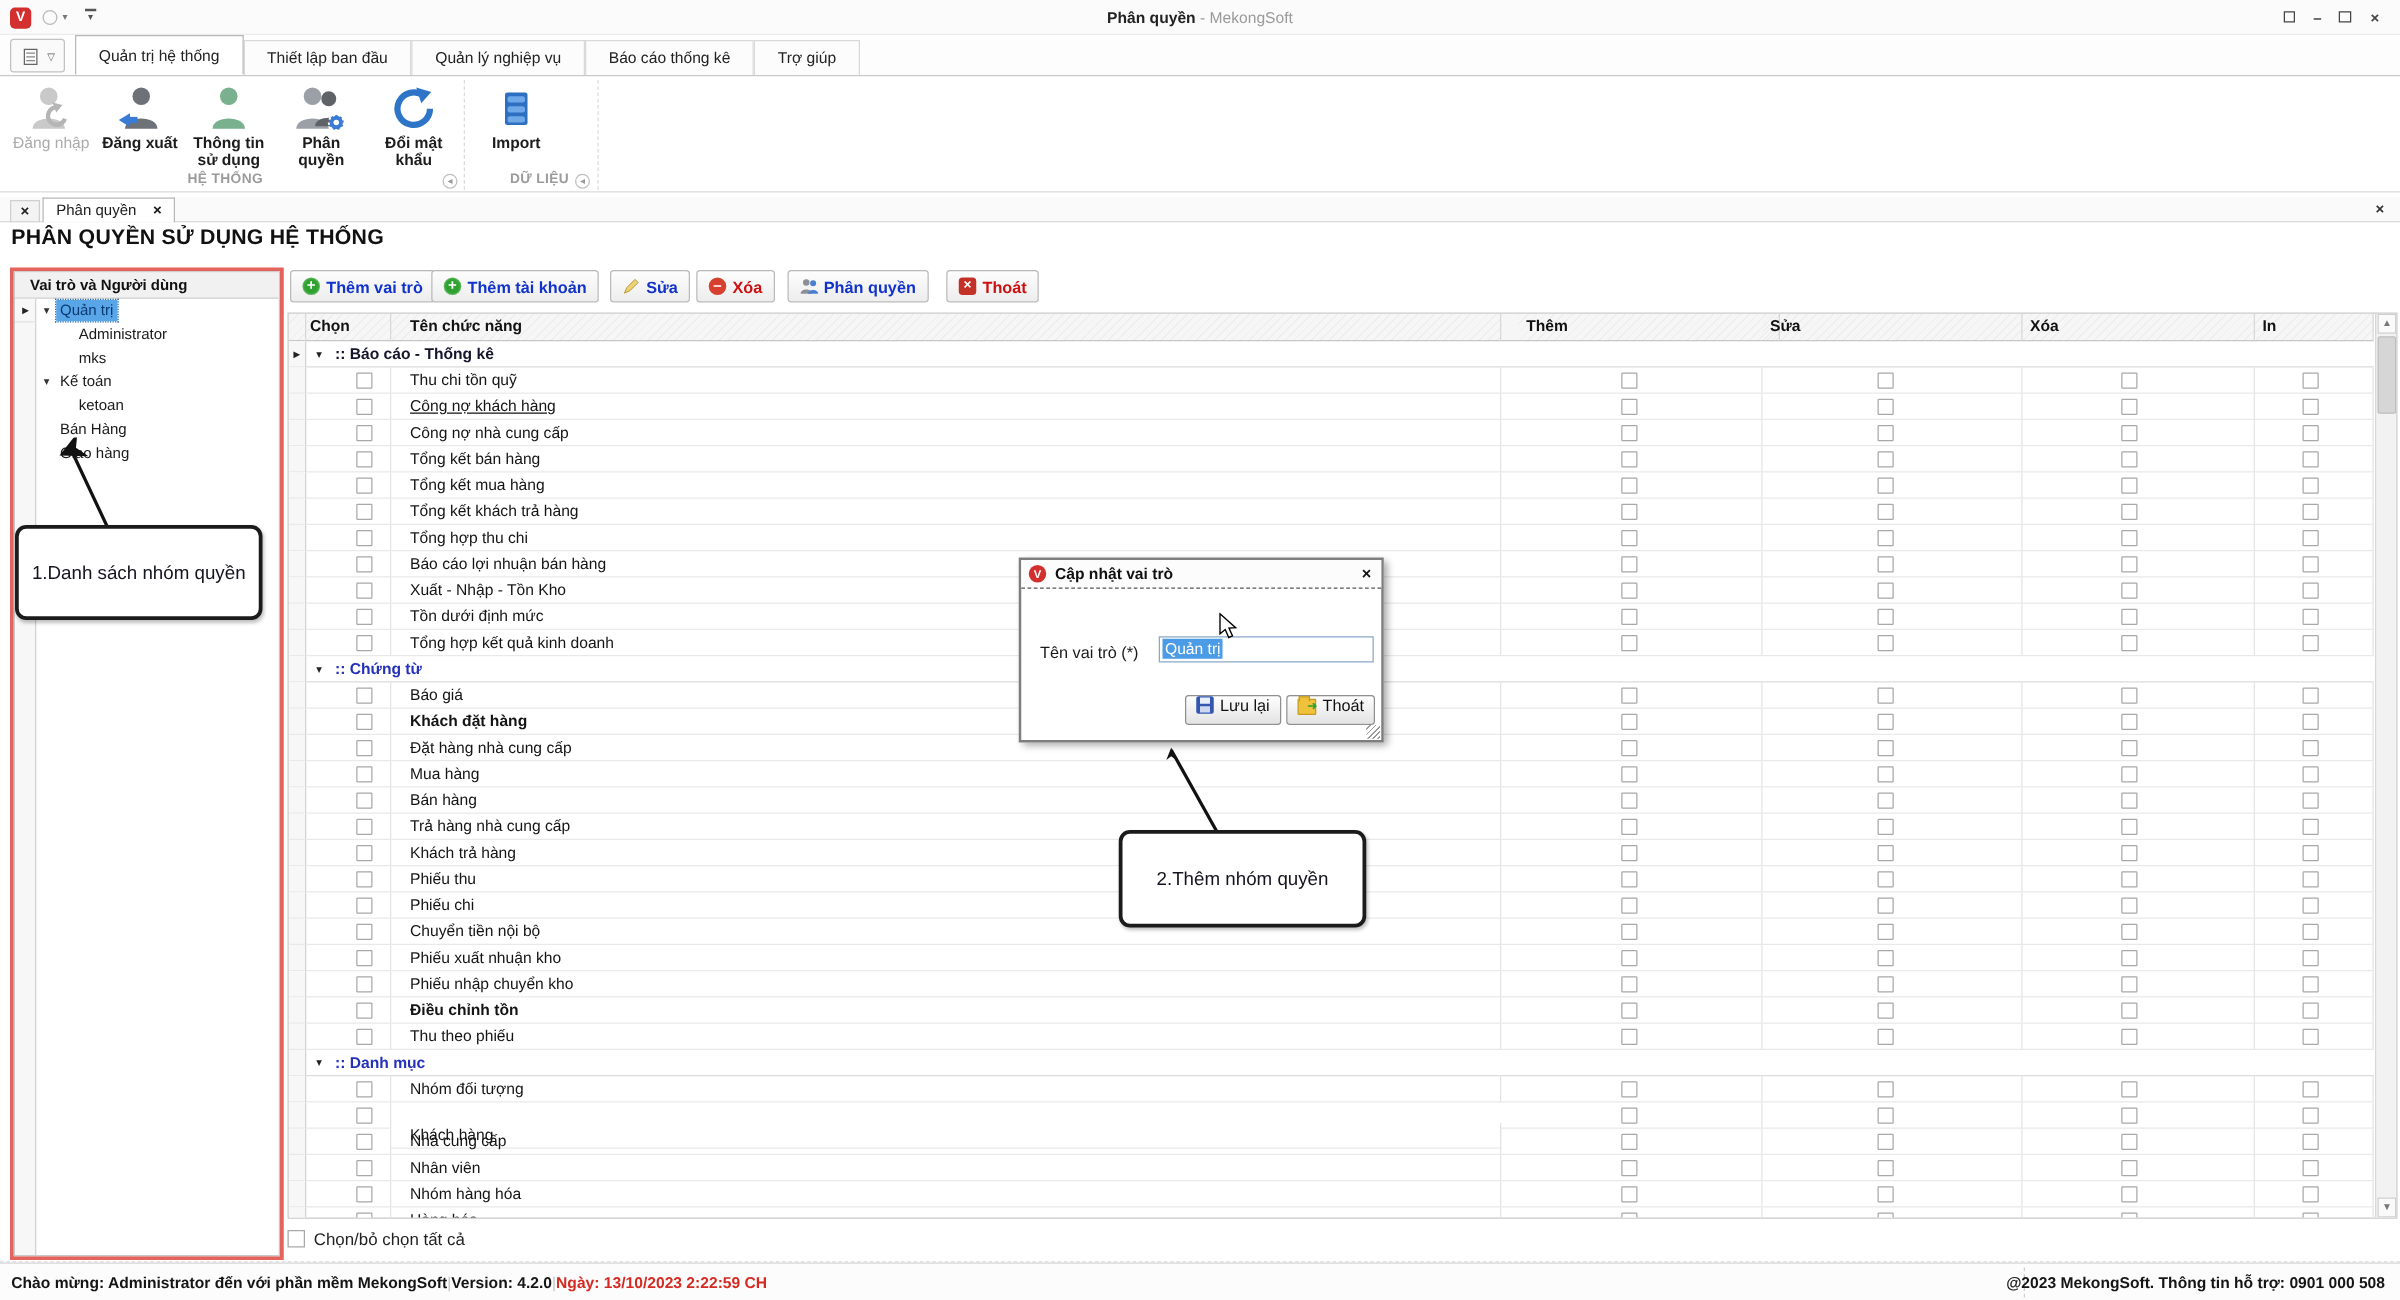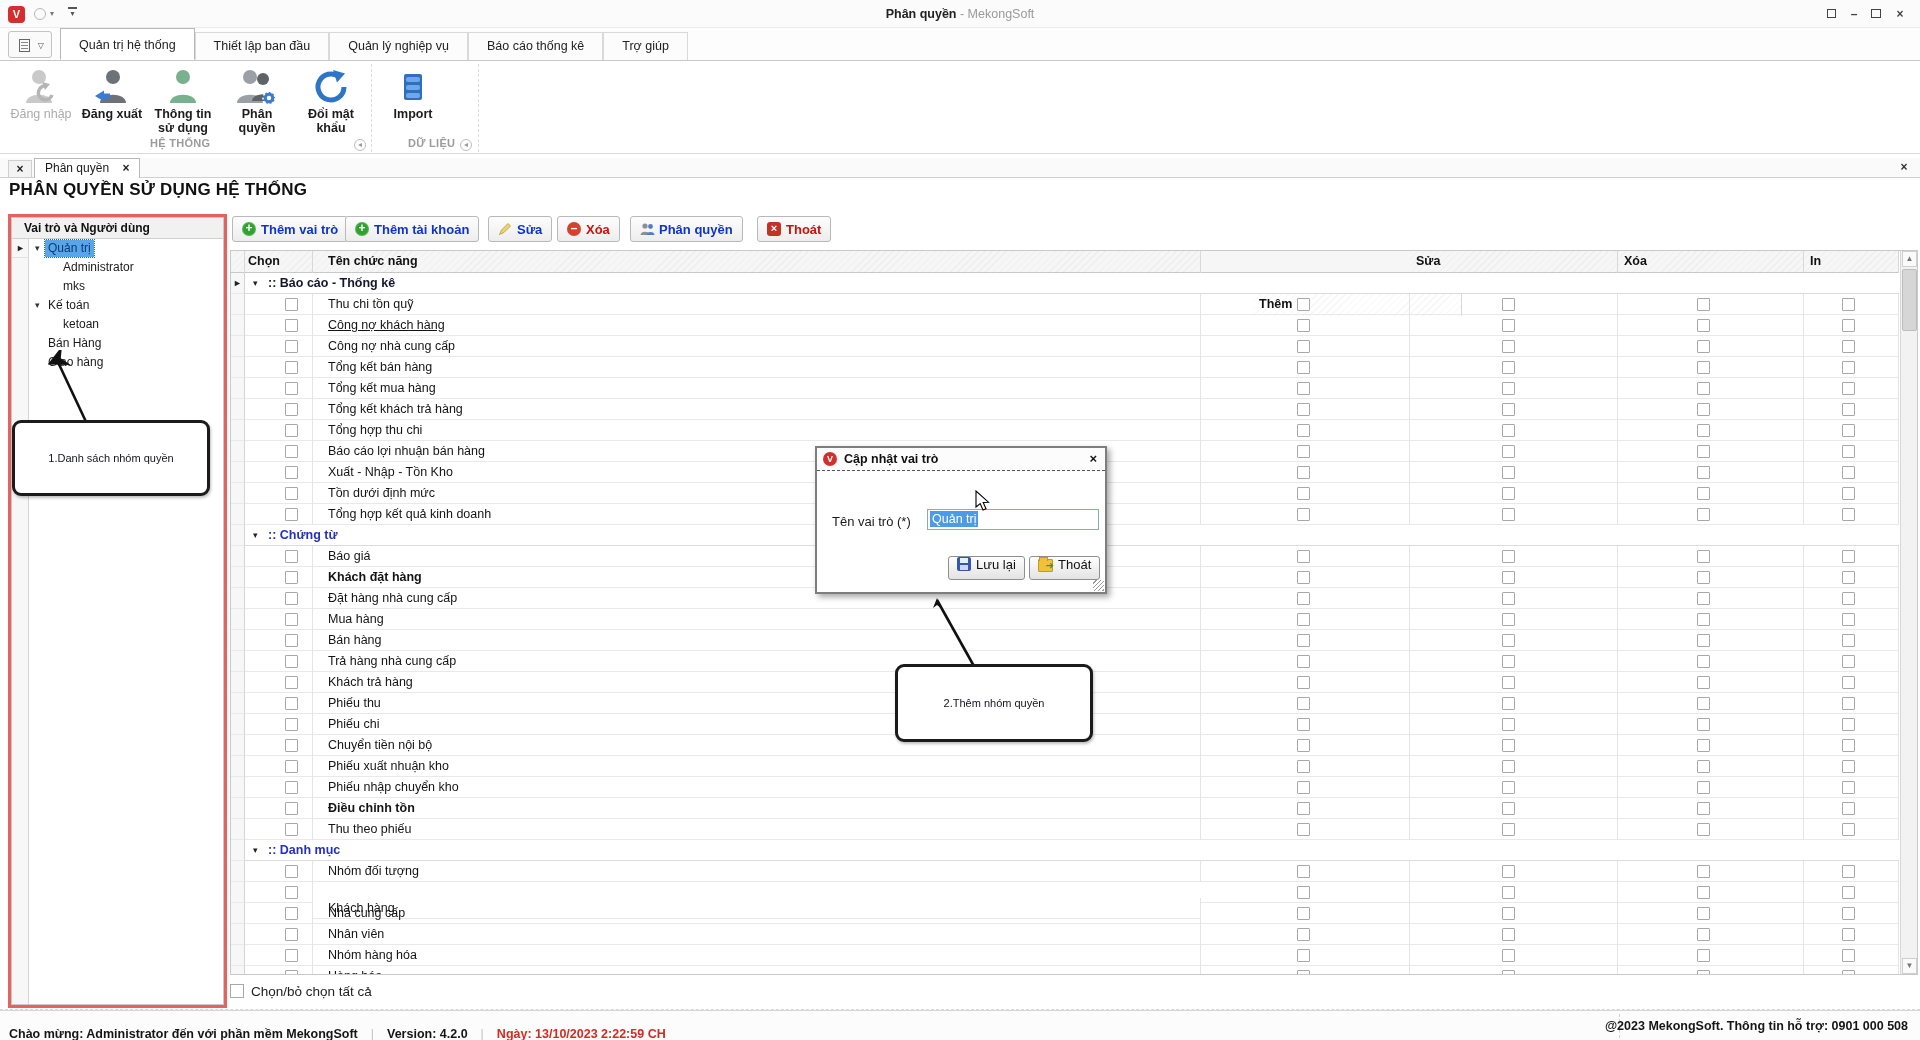--- a/index.html
+++ b/index.html
@@ -60,21 +60,21 @@
   #sidebar .inner { position:absolute; inset:0; border:1px solid #c9c9c9; }
   #sb-header { position:absolute; left:0; top:0; right:0; height:21px; background:#f1f1f1; border-bottom:1px solid #cfcfcf; font-weight:bold; font-size:12px; padding-left:12px; line-height:20px; color:#111; }
   #sb-gutter { position:absolute; left:0; top:21px; width:17px; bottom:0; border-right:1px solid #d4d4d4; background:#f7f7f7; }
   .gut-cell { position:absolute; left:0; width:17px; height:19px; border-bottom:1px solid #e2e2e2; color:#222; font-size:9px; text-align:center; line-height:19px; }
   .tree-row { position:absolute; left:17px; right:0; height:19px; line-height:19px; font-size:12px; color:#1a1a1a; white-space:nowrap; }
   .tree-row .t-arrow { position:absolute; left:6px; top:0; font-size:9px; color:#333; }
   .tree-row .t-label { position:absolute; top:1px; height:17px; line-height:16px; padding:0 3px; }
   .tree-row.sel .t-label { background:#58a6e8; color:#0b3a73; outline:1px dotted #2a6db5; }
 
   
-  .anno { position:absolute; background:#fff; border:3px solid #1b1b1b; border-radius:9px; box-shadow:1px 2px 3px rgba(0,0,0,.25); display:flex; align-items:center; justify-content:center; font-size:11px; color:#14141f; z-index:40; }
+  .anno { position:absolute; background:#fff; border:3px solid #1b1b1b; border-radius:9px; box-shadow:1px 2px 3px rgba(0,0,0,.25); display:flex; align-items:center; justify-content:center; font-size:15px; color:#14141f; z-index:40; }
   .anno-arrow { position:absolute; z-index:39; }
 
   
   #toolbar { position:absolute; left:230px; top:10px; width:1460px; height:36px; }
   .tbtn { position:absolute; top:2px; height:26px; border:1px solid #b9b9b9; border-radius:3px; background:linear-gradient(#fdfdfd,#ededed); display:flex; align-items:center; gap:5px; padding:0 9px; font-size:13px; font-weight:bold; white-space:nowrap; }
   .tbtn .lbl-blue { color:#1133cc; } .tbtn .lbl-red { color:#cc1111; }
   .ic14 { width:14px; height:14px; display:inline-block; position:relative; flex:none; }
   .ic-add { background:#2ea12e; border-radius:50%; box-shadow:inset 0 0 2px rgba(255,255,255,.6); }
   .ic-add::before { content:"+"; position:absolute; inset:0; color:#fff; font-weight:bold; font-size:12px; line-height:13px; text-align:center; }
   .ic-del { background:#d8402e; border-radius:50%; }
@@ -123,21 +123,21 @@
   .ic-folder { width:15px; height:13px; position:relative; background:#f0c23c; border:1px solid #c49a1e; border-radius:1px; margin-top:2px; }
   .ic-folder::before { content:""; position:absolute; left:0; top:-3px; width:7px; height:3px; background:#f0c23c; border:1px solid #c49a1e; border-bottom:none; }
   .ic-folder::after { content:"➜"; position:absolute; right:-2px; top:0px; color:#2f9e2f; font-size:10px; font-weight:bold; }
   #dlg-grip { position:absolute; right:1px; bottom:1px; width:11px; height:11px; background:repeating-linear-gradient(135deg,#fff 0 2px,#9a9a9a 2px 3px); }
 
   
   #cursor { position:absolute; left:975px; top:286px; z-index:60; }
 
   
   #statusbar { position:absolute; left:0; top:1010px; width:1920px; height:30px; background:#fcfcfc; border-top:1px solid #d6d6d6; font-size:12.5px; font-weight:bold; color:#151515; }
-  #sb-left { position:absolute; left:9px; top:0; height:30px; display:flex; align-items:flex-end; gap:13px; }
+  #sb-left { position:absolute; left:9px; top:0; height:30px; display:flex; align-items:center; }
   #statusbar .sep { color:#c4c4c4; font-weight:normal; }
   #sb-date { color:#d42a22; }
   #sb-right { position:absolute; right:12px; top:0; height:30px; display:flex; align-items:center; }
   #sb-rdiv { position:absolute; right:300px; top:3px; height:24px; border-left:1px dashed #cfcfcf; }
 </style>
 </head>
 <body>
 
 <div id="titlebar" class="hatch">
   <div id="logo-v">V</div>
@@ -350,21 +350,21 @@
       <span class="ic14 ic-exit"></span>
       <span class="lbl-red">Thoát</span>
     </div>
   </div>
 
   <div id="grid">
     <div id="grid-header" class="hatch">
         <div class="ghcell hatch" style="left: 0px; width: 14px;"></div>
         <div class="ghcell hatch" style="left: 14px; width: 68px; padding-left: 3px;">Chọn</div>
         <div class="ghcell hatch" style="left: 82px; width: 888px; padding-left: 15px;">Tên chức năng</div>
-        <div class="ghcell hatch" style="left: 1022px; width: 209px; padding-left: 6px; margin-top: 43px;">Thêm</div>
+        <div class="ghcell hatch" style="left: 984px; width: 209px; padding-left: 6px;">Thêm</div>
         <div class="ghcell hatch" style="left: 1179px; width: 208px; padding-left: 6px;">Sửa</div>
         <div class="ghcell hatch" style="left: 1387px; width: 186px; padding-left: 6px;">Xóa</div>
         <div class="ghcell hatch" style="left: 1573px; width: 95px; padding-left: 6px;">In</div>
       </div>
     <div id="grid-rows">
         <div class="grow group" style="top: 0px;">
           <div class="gcell gut hatch" style="left: 0px; width: 14px;">►</div>
           <div class="gfull" style="color: rgb(21, 21, 46);">
             <span class="g-arrow">▾</span>
             <span class="g-label">:: Báo cáo - Thống kê</span>

